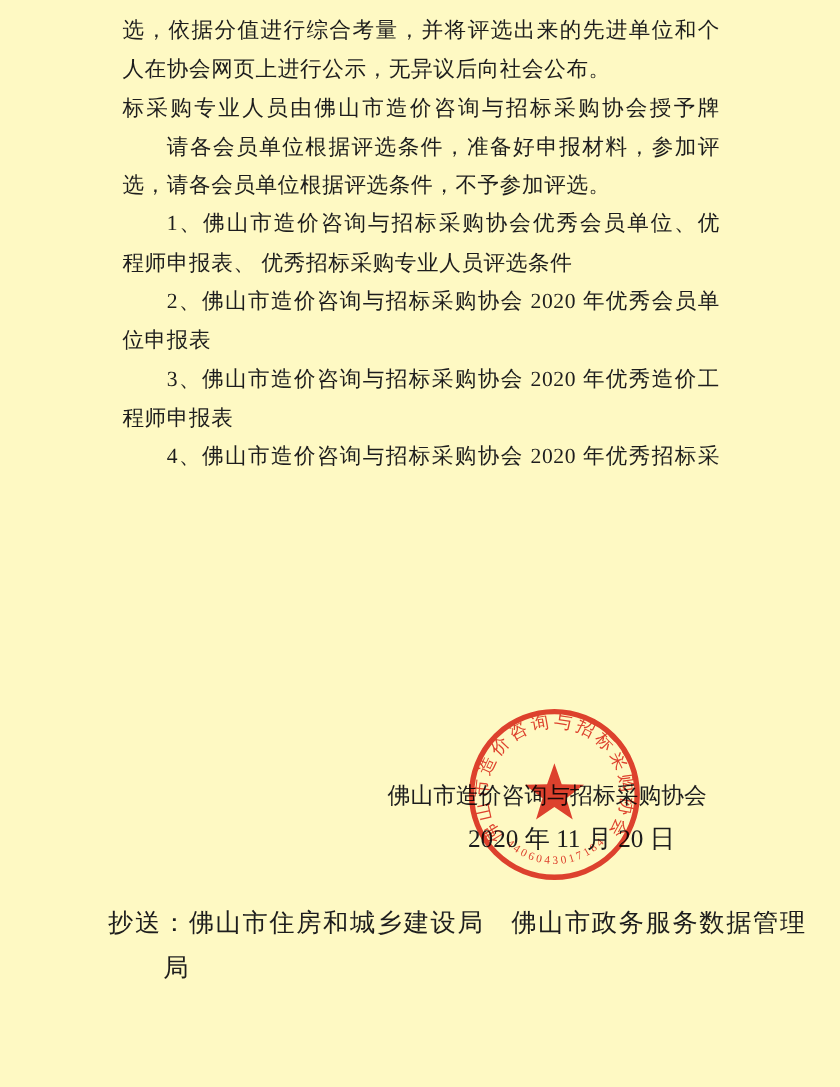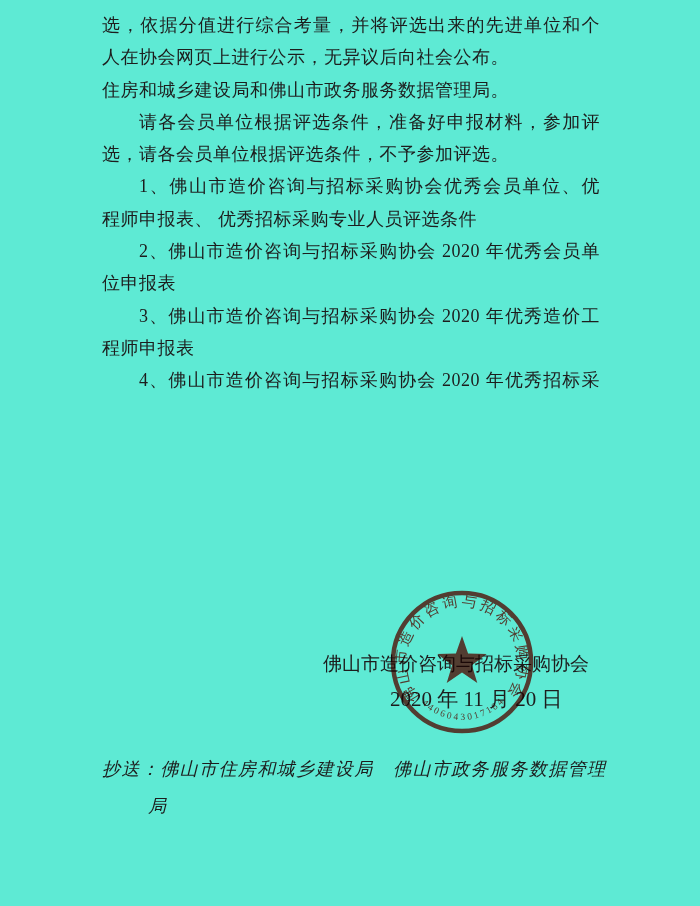--- a/index.html
+++ b/index.html
@@ -1,19 +1,19 @@
 <!DOCTYPE html>
 <html><head>
 <meta charset="utf-8">
 <style>
   html,body{margin:0;padding:0;background:#ffffff;}
   .page{
     position:relative;
     width:700px;height:906px;
-    background:#5eead4;
+    background:#fef9c3;
     overflow:hidden;
     font-family:"Liberation Serif","DejaVu Serif",serif;
     color:#1d1d1d;
   }
   .body-block{
     position:absolute;left:102px;top:9px;width:498px;
   }
   .ln{
     height:32.3px;line-height:32.3px;
     font-size:18px;letter-spacing:.5px;
@@ -23,22 +23,22 @@
   .j{text-align:justify;text-align-last:justify;}
   .sig{
     position:absolute;left:323px;top:652px;
     font-size:19px;letter-spacing:0;line-height:24px;
   }
   .date{
     position:absolute;left:390px;top:687px;
     font-size:21px;line-height:24px;
   }
   .cc-block{
-    position:absolute;left:102px;top:751px;
-    font-size:18px;letter-spacing:1.4px;line-height:37px;font-style:italic;
+    position:absolute;left:90px;top:751px;
+    font-size:21px;letter-spacing:1.4px;line-height:37px;
   }
   .cc2{padding-left:46px;}
   .seal{
     position:absolute;left:390px;top:590px;
     width:144px;height:144px;
     color:#d9261c;
     opacity:.87;
     mix-blend-mode:multiply;
   }
   .seal .ring{fill:none;stroke:currentColor;stroke-width:4.5px;}
@@ -56,21 +56,21 @@
   }
 </style>
 </head>
 <body>
 
 <div class="page">
 
   <div class="body-block">
     <div class="ln j">选，依据分值进行综合考量，并将评选出来的先进单位和个</div>
     <div class="ln">人在协会网页上进行公示，无异议后向社会公布。</div>
-    <div class="ln">住房和城乡建设局和佛山市政务服务数据管理局。</div>
+    <div class="ln j">标采购专业人员由佛山市造价咨询与招标采购协会授予牌</div>
     <div class="ln ind j">请各会员单位根据评选条件，准备好申报材料，参加评</div>
     <div class="ln">选，请各会员单位根据评选条件，不予参加评选。</div>
     <div class="ln ind j">1、佛山市造价咨询与招标采购协会优秀会员单位、优</div>
     <div class="ln">程师申报表、 优秀招标采购专业人员评选条件</div>
     <div class="ln ind j">2、佛山市造价咨询与招标采购协会 2020 年优秀会员单</div>
     <div class="ln">位申报表</div>
     <div class="ln ind j">3、佛山市造价咨询与招标采购协会 2020 年优秀造价工</div>
     <div class="ln">程师申报表</div>
     <div class="ln ind j">4、佛山市造价咨询与招标采购协会 2020 年优秀招标采</div>
   </div>

